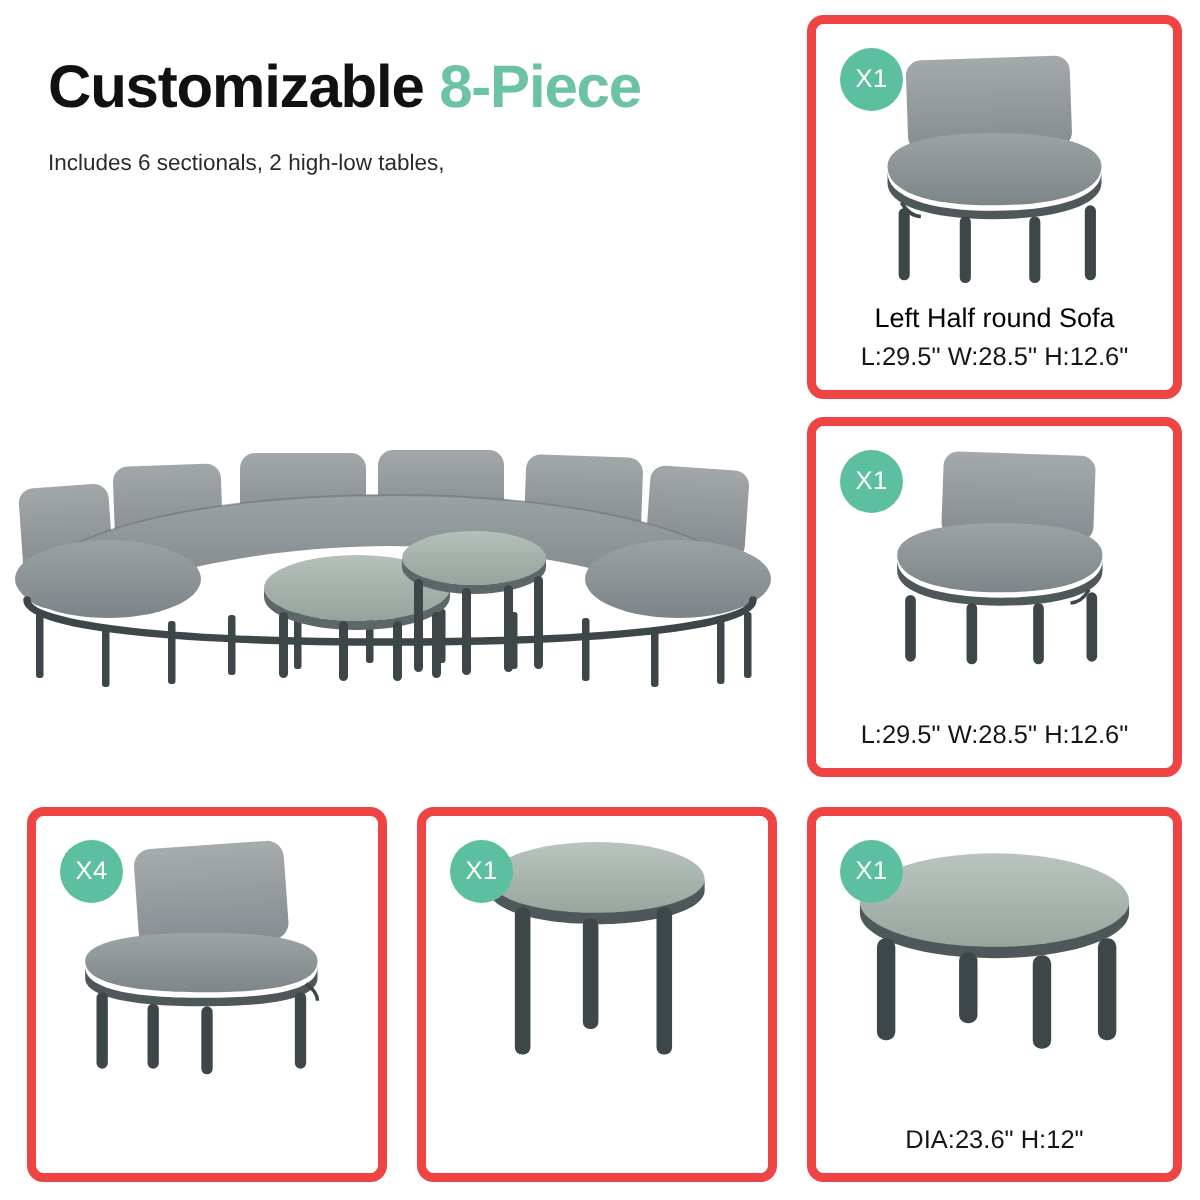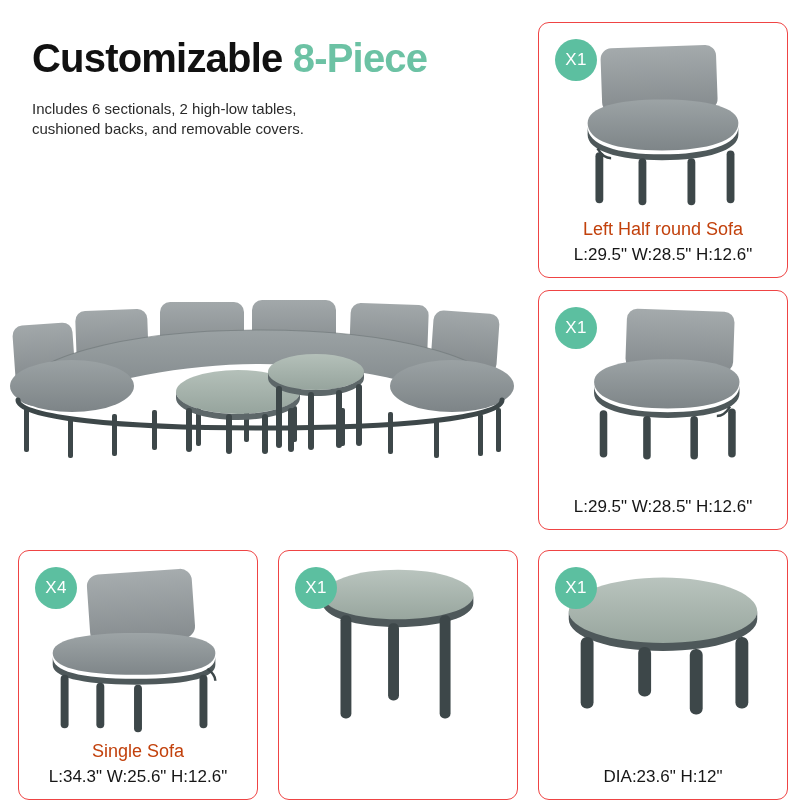--- a/index.html
+++ b/index.html
@@ -48,24 +48,23 @@
     left: 0px;
     top: 268px;
     width: 522px;
     height: 190px;
   }
   .hero svg { display: block; width: 100%; height: 100%; }
 
   
   .card {
     position: absolute;
-    border: 1px solid #ef4444;
+    border: 6px solid #ef4444;
     border-radius: 11px;
     background: #ffffff;
-    margin-top: 12px;
   }
   .card-right-1 { left: 538px; top: 10px;  width: 250px; height: 256px; }
   .card-right-2 { left: 538px; top: 278px; width: 250px; height: 240px; }
   .card-bot-1   { left: 18px;  top: 538px; width: 240px; height: 250px; }
   .card-bot-2   { left: 278px; top: 538px; width: 240px; height: 250px; }
   .card-bot-3   { left: 538px; top: 538px; width: 250px; height: 250px; }
 
   .badge {
     position: absolute;
     left: 16px;
@@ -100,21 +99,21 @@
   .card-caption {
     position: absolute;
     left: 6px;
     right: 6px;
     bottom: 12px;
     text-align: center;
     z-index: 2;
   }
   .card-title {
     font-size: 18px;
-    color: #c2410c;
+    color: #000000;
     line-height: 1.25;
     font-weight: 400;
   }
   .card-dims {
     margin-top: 3px;
     font-size: 17px;
     color: #161616;
     line-height: 1.25;
     font-weight: 400;
   }
@@ -123,21 +122,20 @@
 <body>
 
 <div class="page">
 
   <div class="headline-block">
     <div class="headline">
       <span>Customizable </span><span class="accent">8-Piece</span><br>
     </div>
     <div class="subhead">
       <span>Includes 6 sectionals, 2 high-low tables,</span><br>
-      <span>cushioned backs, and removable covers.</span>
     </div>
   </div>
 
   <div class="hero">
     <svg viewBox="0 0 522 190" xmlns="http://www.w3.org/2000/svg">
       <defs>
         <linearGradient id="cush" x1="0" y1="0" x2="0" y2="1">
           <stop offset="0%" stop-color="#a2a8aa"></stop>
           <stop offset="100%" stop-color="#82888b"></stop>
         </linearGradient>
@@ -302,24 +300,20 @@
                  L198 108 C198 120, 176 128, 118 128 C 60 128, 34 120, 34 108 Z" fill="#4e585a"></path>
         <g fill="#3d4749">
           <rect x="42" y="118" width="8" height="54" rx="4"></rect>
           <rect x="78" y="126" width="8" height="46" rx="4"></rect>
           <rect x="116" y="128" width="8" height="48" rx="4"></rect>
           <rect x="182" y="118" width="8" height="54" rx="4"></rect>
         </g>
         <path d="M190 112 q 8 6 8 12" stroke="#3d4749" stroke-width="2.5" fill="none"></path>
       </svg>
     </div>
-    <div class="card-caption">
-      <div class="card-title">Single Sofa</div>
-      <div class="card-dims">L:34.3" W:25.6" H:12.6"</div>
-    </div>
   </div>
 
   <div class="card card-bot-2">
     <div class="badge">X1</div>
     <div class="card-art">
       <svg viewBox="0 0 240 180" xmlns="http://www.w3.org/2000/svg">
         <defs>
           <linearGradient id="c4t" x1="0" y1="0" x2="0" y2="1">
             <stop offset="0%" stop-color="#b9c4be"></stop>
               <stop offset="100%" stop-color="#97a59d"></stop>

